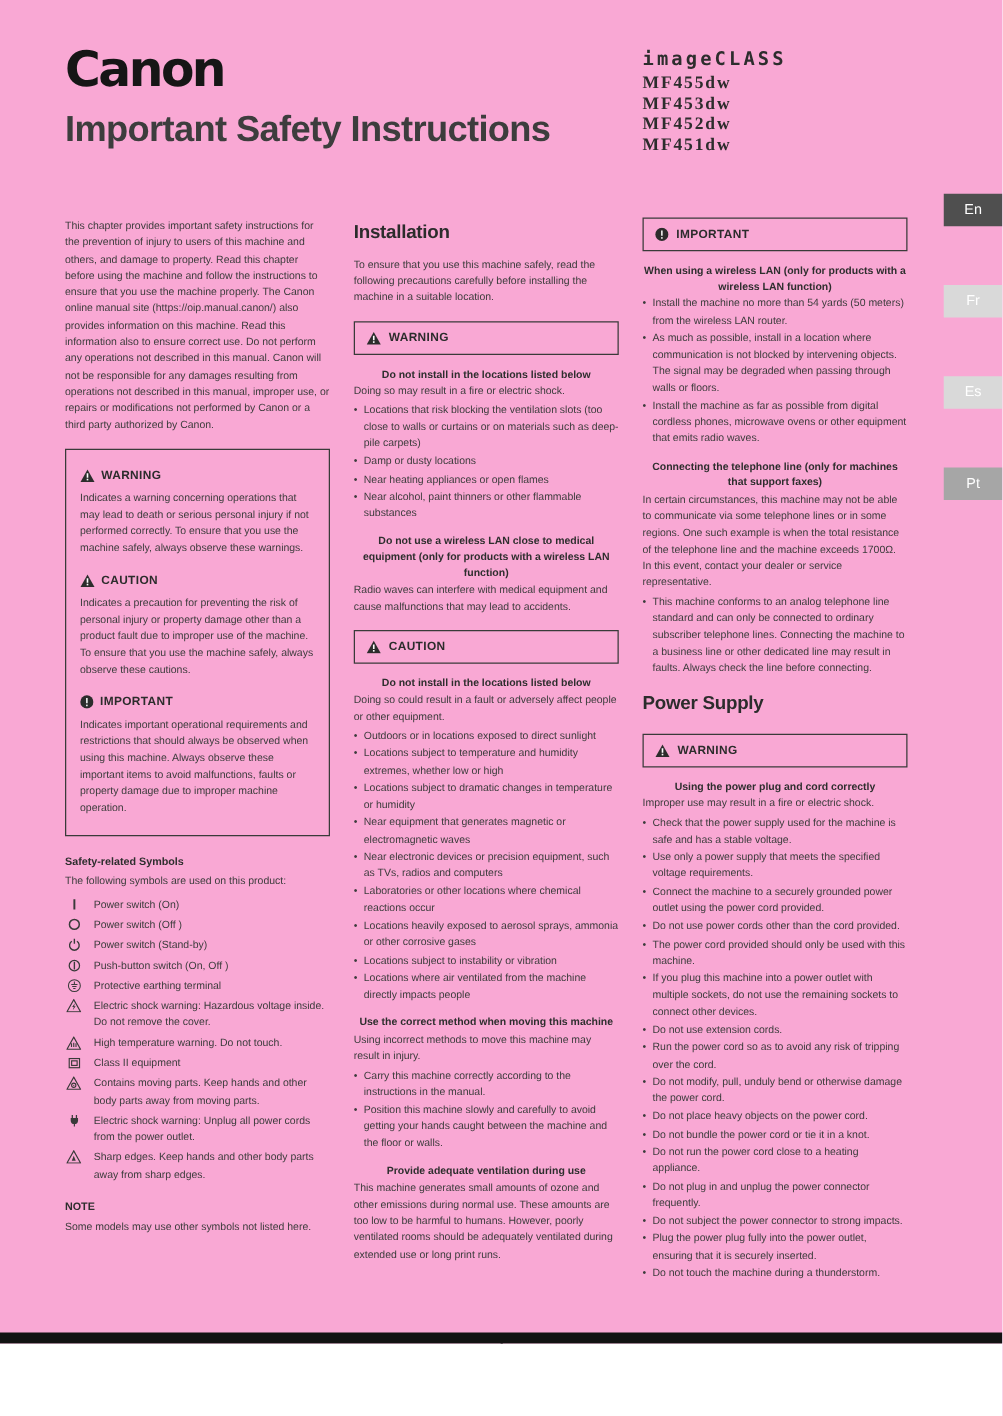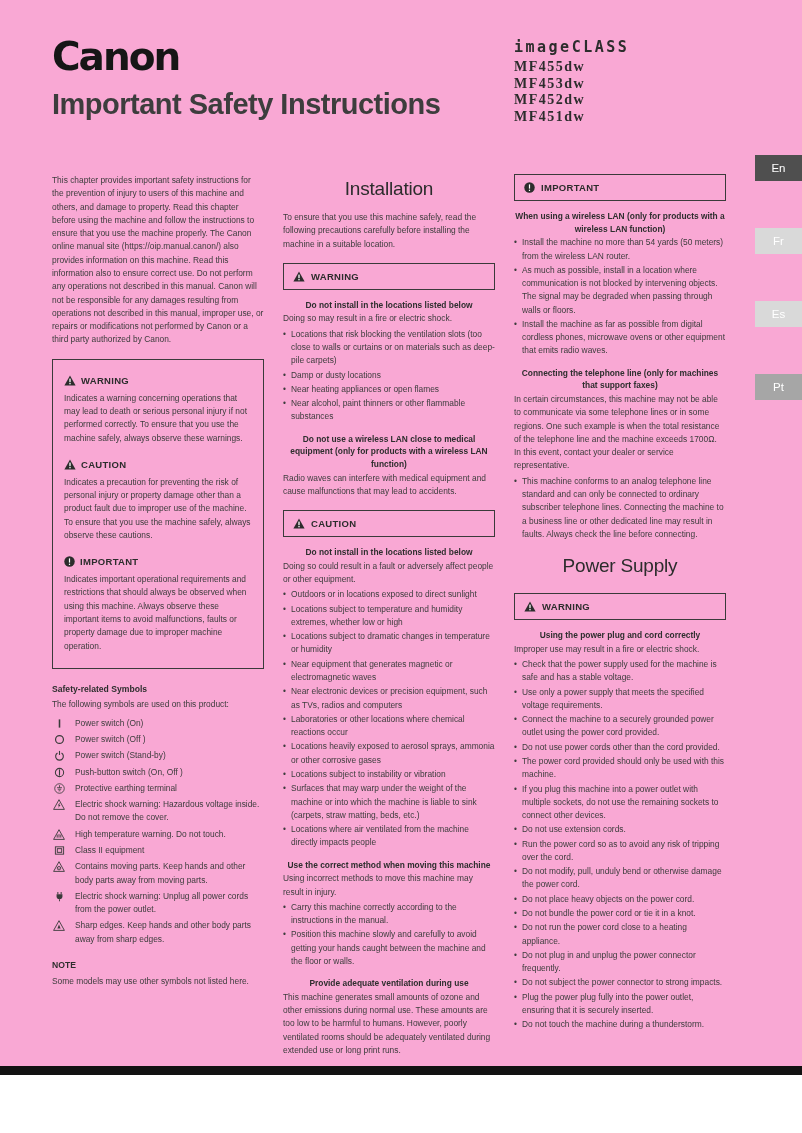--- a/index.html
+++ b/index.html
@@ -23,21 +23,21 @@
   .tab-en { top:155px; background:#4f4f4f; }
   .tab-fr { top:228px; background:#d9d9d9; }
   .tab-es { top:301px; background:#d9d9d9; }
   .tab-pt { top:374px; background:#a6a6a6; }
 
   
   .columns { position:absolute; left:52px; top:155px; width:674px; display:flex; gap:19px;margin-top:19px; }
   .col { width:212px; font-size:8.4px; line-height:1.58; color:#3c3c3c; }
   .col > :first-child { margin-top:0; }
 
-  .col-heading { font-size:19px; font-weight:400; color:#2c2c2c; margin:0 0 7px; letter-spacing:-0.2px;text-align:center; }
+  .col-heading { font-size:15px; font-weight:700; color:#2c2c2c; margin:0 0 7px; letter-spacing:-0.2px; }
   .bold-head { font-size:8.4px; font-weight:700; color:#2e2e2e; margin:9px 0 1px; line-height:1.5;text-align:center; }
   p.body { margin:0 0 2px; }
 
   .label-box { border:1px solid #3a3a3a; padding:5px 9px; display:flex; align-items:center; gap:6px;
     margin:12px 0 9px; font-weight:700; font-size:9.5px; color:#2c2c2c; letter-spacing:0.3px; }
 
   .conventions-box { border:1px solid #3a3a3a; padding:13px 11px 3px; margin:12px 0 14px; }
   .conv-sec { margin-bottom:12px; }
   .conv-label { display:flex; align-items:center; gap:5px; font-weight:700; font-size:9.5px;
     color:#2c2c2c; letter-spacing:0.3px; margin-bottom:4px; }
@@ -284,21 +284,20 @@
       <p class="body">Doing so could result in a fault or adversely affect people or other equipment.</p>
       <ul class="bullets">
           <li>Outdoors or in locations exposed to direct sunlight</li>
           <li>Locations subject to temperature and humidity extremes, whether low or high</li>
           <li>Locations subject to dramatic changes in temperature or humidity</li>
           <li>Near equipment that generates magnetic or electromagnetic waves</li>
           <li>Near electronic devices or precision equipment, such as TVs, radios and computers</li>
           <li>Laboratories or other locations where chemical reactions occur</li>
           <li>Locations heavily exposed to aerosol sprays, ammonia or other corrosive gases</li>
           <li>Locations subject to instability or vibration</li>
-          <li>Surfaces that may warp under the weight of the machine or into which the machine is liable to sink (carpets, straw matting, beds, etc.)</li>
           <li>Locations where air ventilated from the machine directly impacts people</li>
         </ul>
 
       <h4 class="bold-head">Use the correct method when moving this machine</h4>
       <p class="body">Using incorrect methods to move this machine may result in injury.</p>
       <ul class="bullets">
           <li>Carry this machine correctly according to the instructions in the manual.</li>
           <li>Position this machine slowly and carefully to avoid getting your hands caught between the machine and the floor or walls.</li>
         </ul>
 

